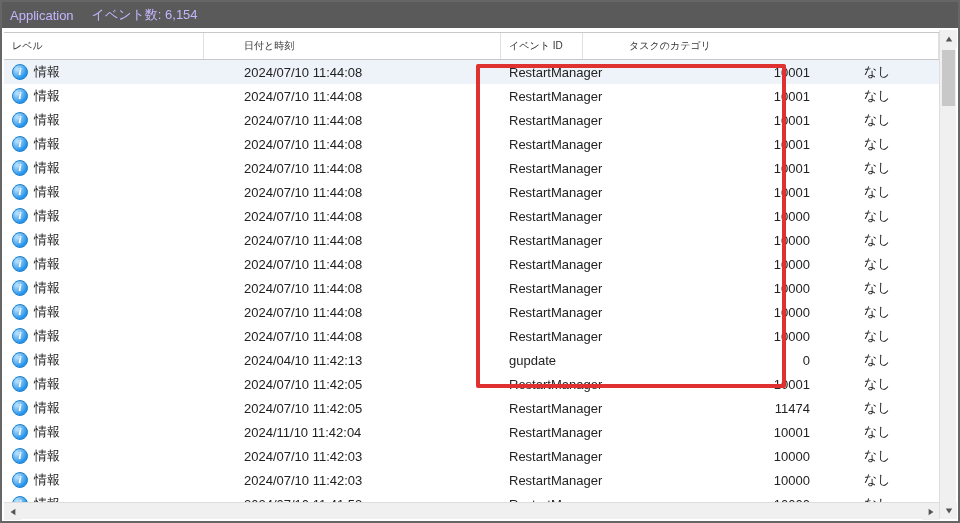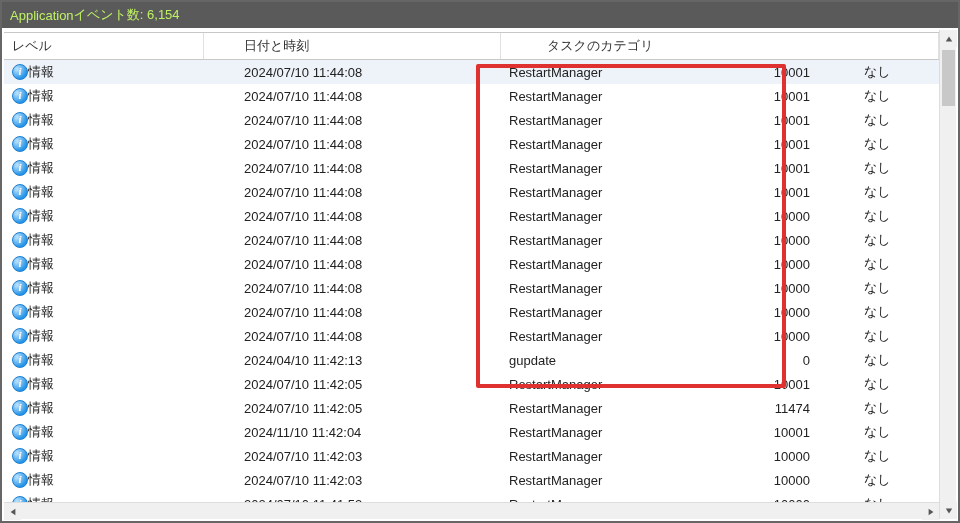--- a/index.html
+++ b/index.html
@@ -15,42 +15,43 @@
   .frame {
     width: 960px;
     height: 523px;
     border: 2px solid #666;
     background: #fff;
     position: relative;
     overflow: hidden;
   }
   .titlebar {
     background: #5a5a5a;
-    color: #bef264;
+    color: #c4b5fd;
     height: 26px;
     display: flex;
     align-items: center;
     padding: 0 8px;
     font-size: 13px;
+    gap: 18px;
     font-weight: 500;
   }
   .headers {
     display: flex;
     height: 28px;
     border-bottom: 1px solid #c8c8c8;
     border-top: 1px solid #c8c8c8;
     background: #fff;
     margin-top: 2px;
   }
   .headers .col {
     border-right: 1px solid #e0e0e0;
     padding: 4px 8px;
     display: flex;
     align-items: center;
-    font-size: 13px;
+    font-size: 10px;
     color: #333;
   }
   .col-level { width: 200px; }
   .col-date  { width: 265px; margin-left: 32px; }
   .col-src   { width: 235px; }
   .col-id    { width: 82px; text-align: right; justify-content: flex-start; }
   .col-cat   { flex: 1; margin-left: 38px; }
   .rows {
     position: relative;
   }
@@ -64,21 +65,21 @@
   }
   .row .cell {
     padding: 0 8px;
     font-size: 13px;
     color: #222;
     display: flex;
     align-items: center;
     overflow: hidden;
     white-space: nowrap;
   }
-  .row .col-level { }
+  .row .col-level { gap: 6px; }
   .row .col-id { justify-content: flex-end; }
   .info-icon {
     width: 16px;
     height: 16px;
     border-radius: 50%;
     background: radial-gradient(circle at 30% 30%, #bfe4ff, #2694e8 70%);
     position: relative;
     flex-shrink: 0;
     border: 1px solid #1c7fcf;
   }
@@ -163,20 +164,21 @@
   <div class="titlebar">
     <span>Application</span>
     <span>イベント数: 6,154</span>
   </div>
 
   <div class="body-area">
 
     <div class="headers">
       <div class="col col-level">レベル</div>
       <div class="col col-date">日付と時刻</div>
+      <div class="col col-id">イベント ID</div>
       <div class="col col-cat">タスクのカテゴリ</div>
     </div>
 
     <div class="rows" id="rows">
         <div class="row selected">
           <div class="cell col-level">
             <span class="info-icon"></span>
             <span>情報</span>
           </div>
           <div class="cell col-date">2024/07/10 11:44:08</div>

